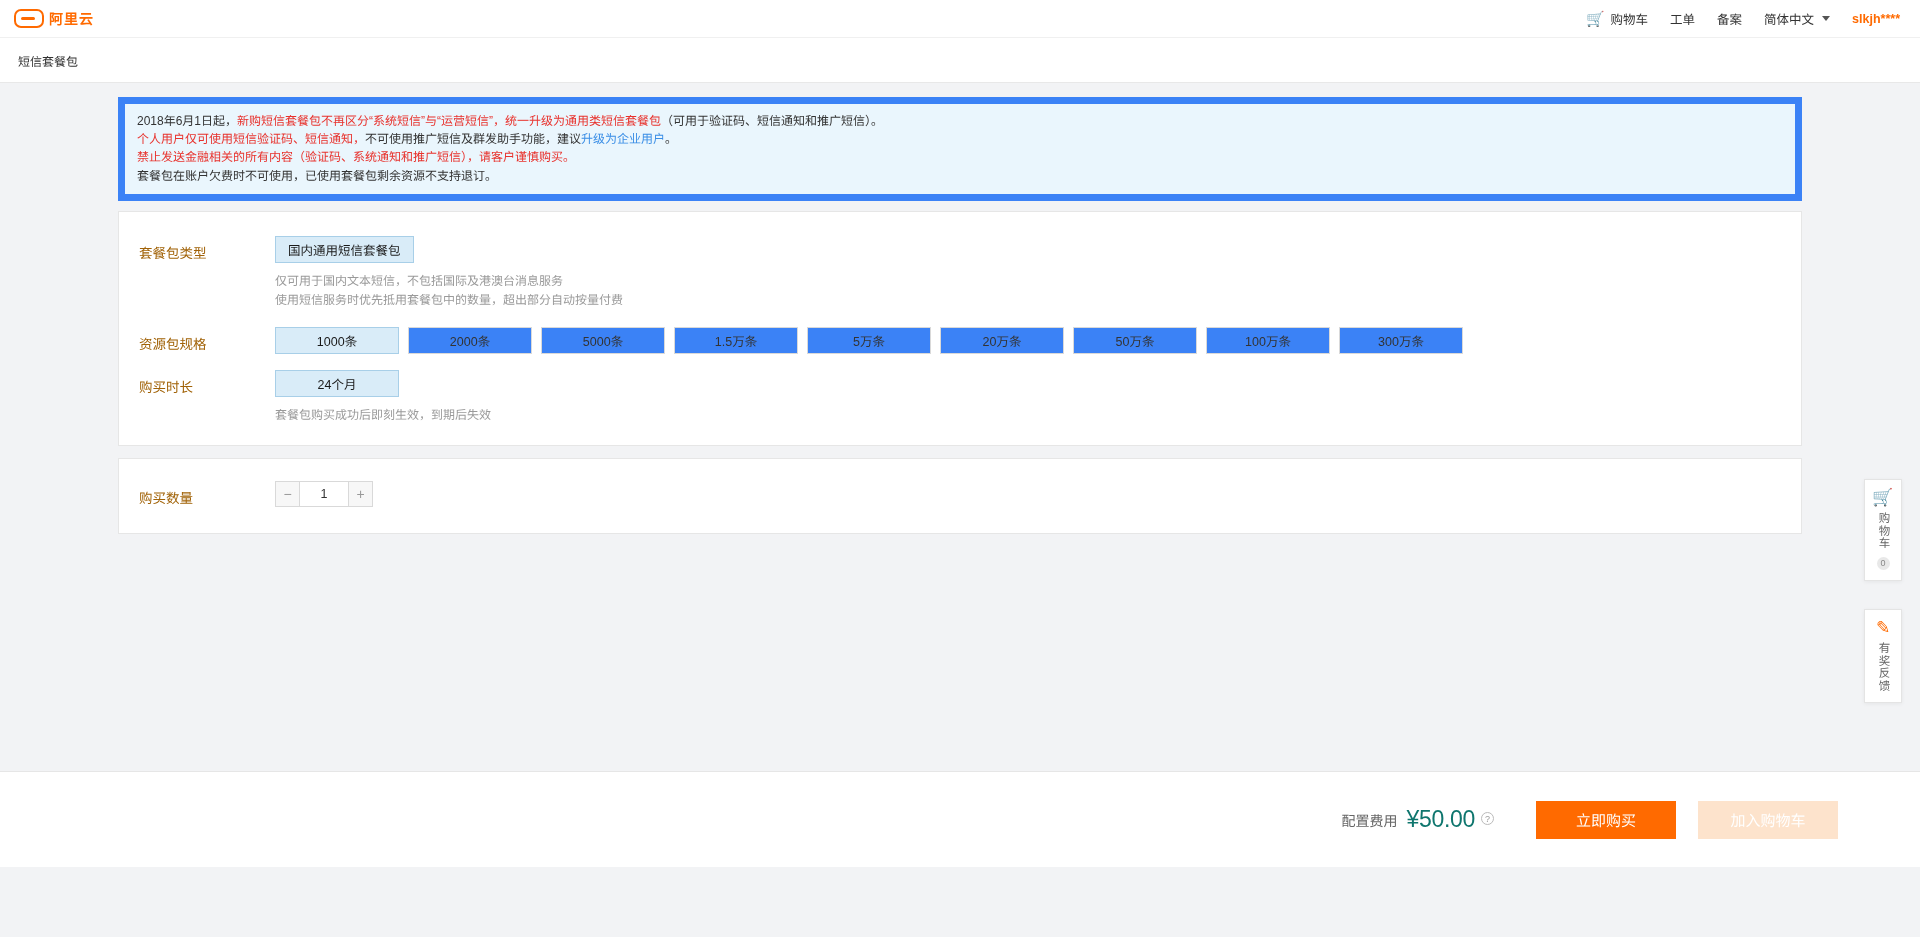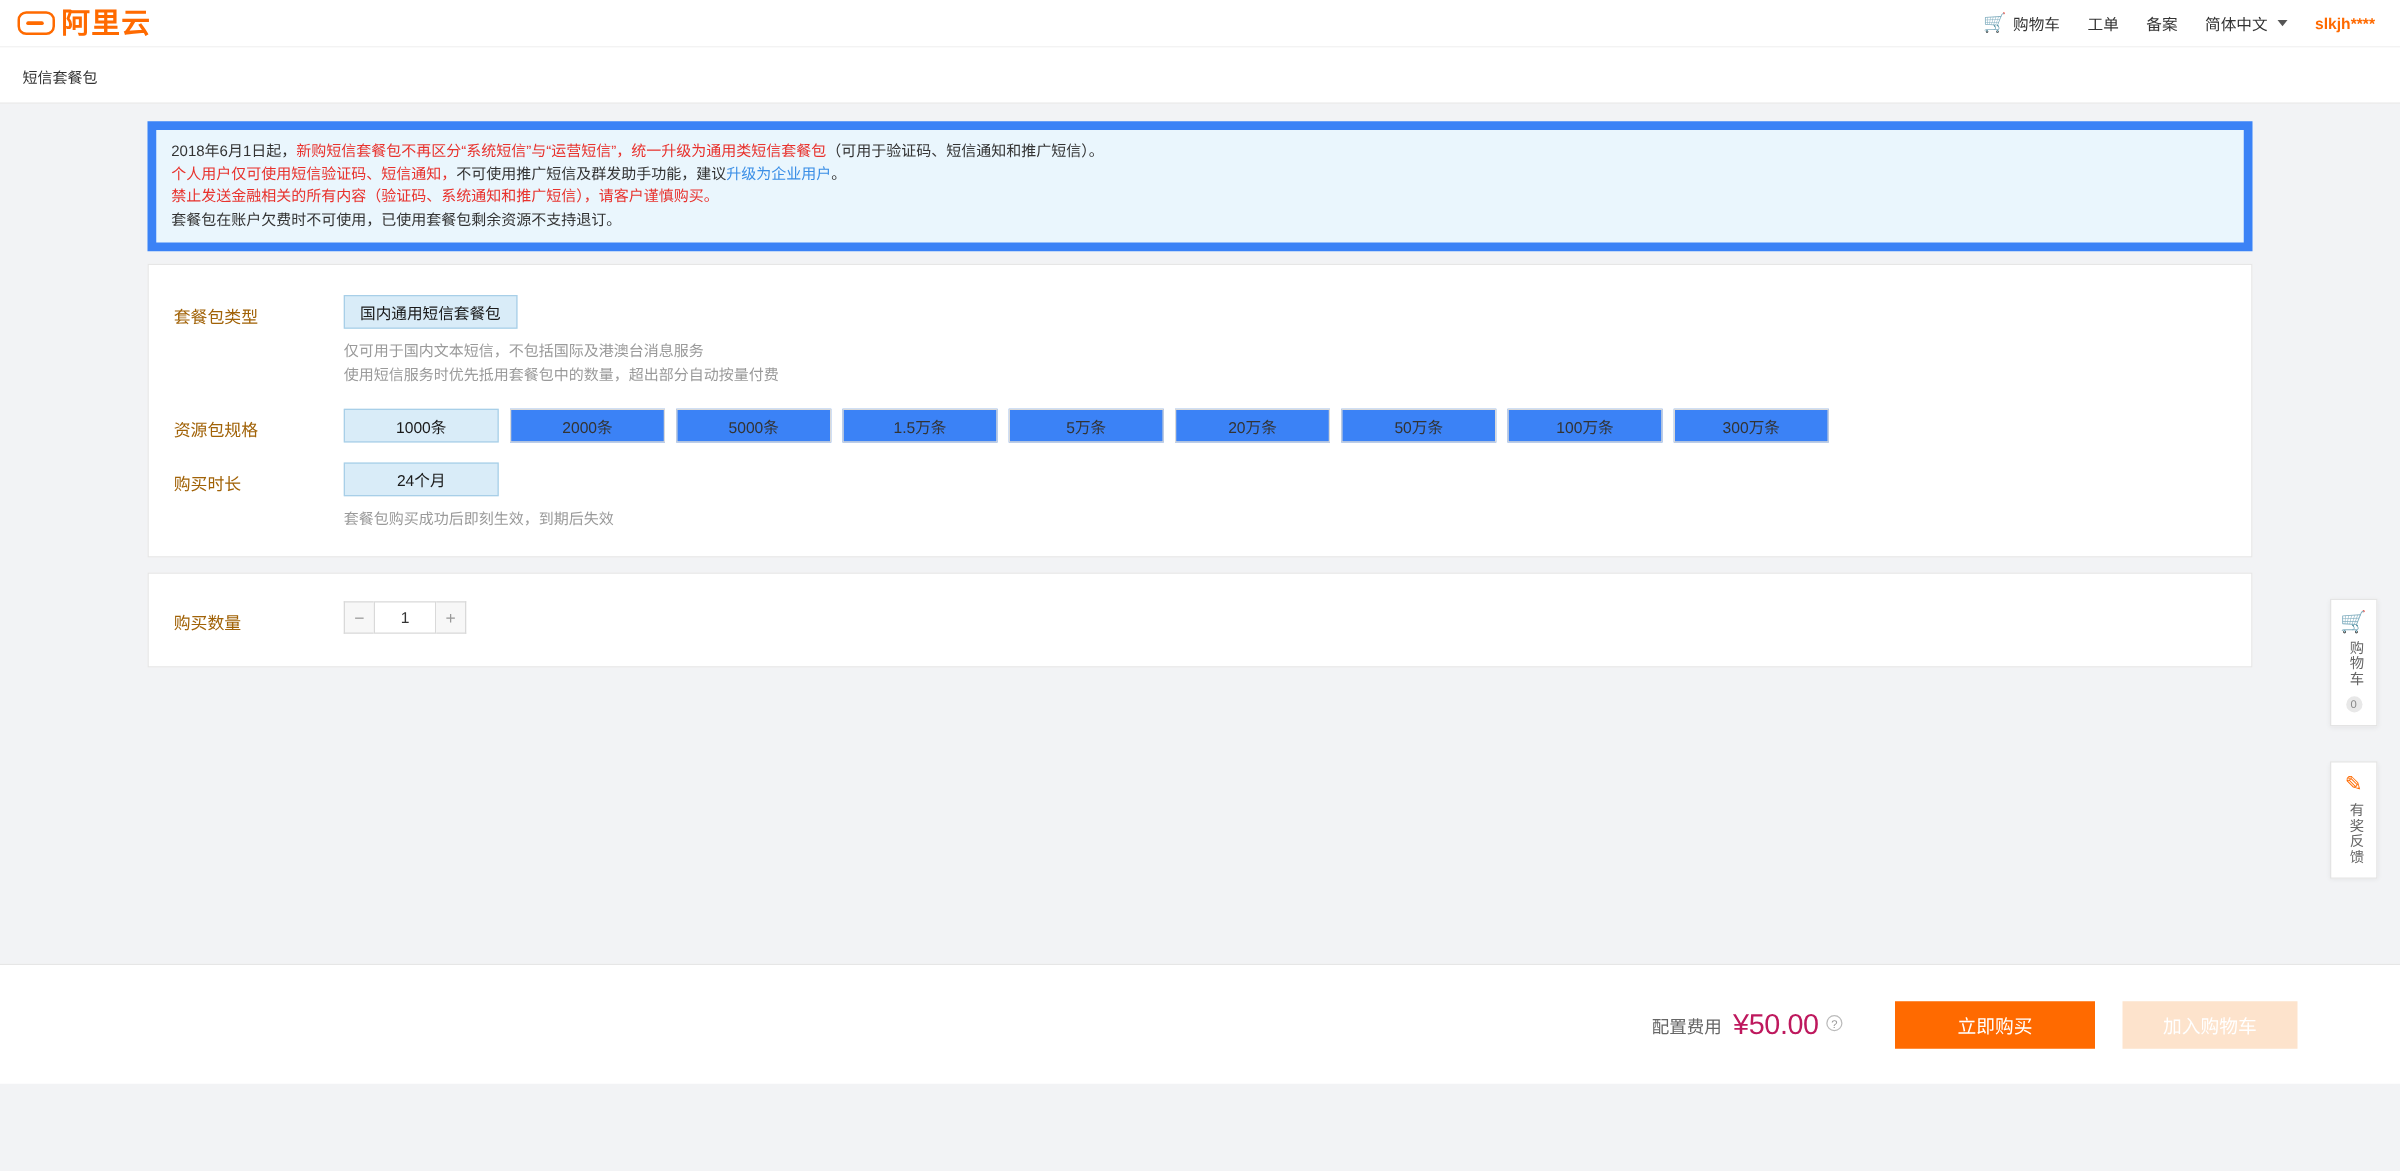--- a/index.html
+++ b/index.html
@@ -36,21 +36,21 @@
     content: "";
     position: absolute;
     left: 5px; top: 50%;
     margin-top: -1.3px;
     width: 14px; height: 2.6px;
     background: #ff6a00;
     border-radius: 2px;
   }
   .logo-text {
     color: #ff6a00;
-    font-size: 23px;
+    font-size: 14px;
     font-weight: 700;
     letter-spacing: 1px;
     line-height: 1;
   }
   .topnav { display: flex; align-items: center; gap: 22px; font-size: 12.5px; color: #333; }
   .topnav .nav-item { display: flex; align-items: center; gap: 5px; cursor: pointer; white-space: nowrap; }
   .cart-glyph { font-size: 15px; line-height: 1; color: #333; }
   .caret-down {
     display: inline-block;
     width: 0; height: 0;
@@ -204,36 +204,36 @@
     height: 96px;
     background: #fff;
     border-top: 1px solid #e6e6e6;
     display: flex;
     align-items: center;
     justify-content: flex-end;
     padding-right: 82px;
     gap: 0;
   }
   .fee-label { font-size: 14px; color: #666; margin-right: 9px; }
-  .fee-amount { font-size: 23px; color: #be185d; font-weight: 400; letter-spacing: -0.3px; }
+  .fee-amount { font-size: 23px; color: #0f766e; font-weight: 400; letter-spacing: -0.3px; }
   .q-icon {
     display: inline-flex;
     align-items: center; justify-content: center;
     width: 13px; height: 13px;
     border: 1px solid #bbb;
     border-radius: 50%;
     font-size: 9px;
     color: #999;
     margin-left: 6px;
     margin-bottom: 2px;
     cursor: pointer;
   }
   .buy-btn {
     margin-left: 42px;
-    width: 160px; height: 38px;
+    width: 140px; height: 38px;
     background: #ff6a00;
     color: #fff;
     font-size: 15px;
     border: none;
     display: flex; align-items: center; justify-content: center;
     cursor: pointer;
     font-family: inherit;
   }
   .cart-btn {
     margin-left: 22px;

